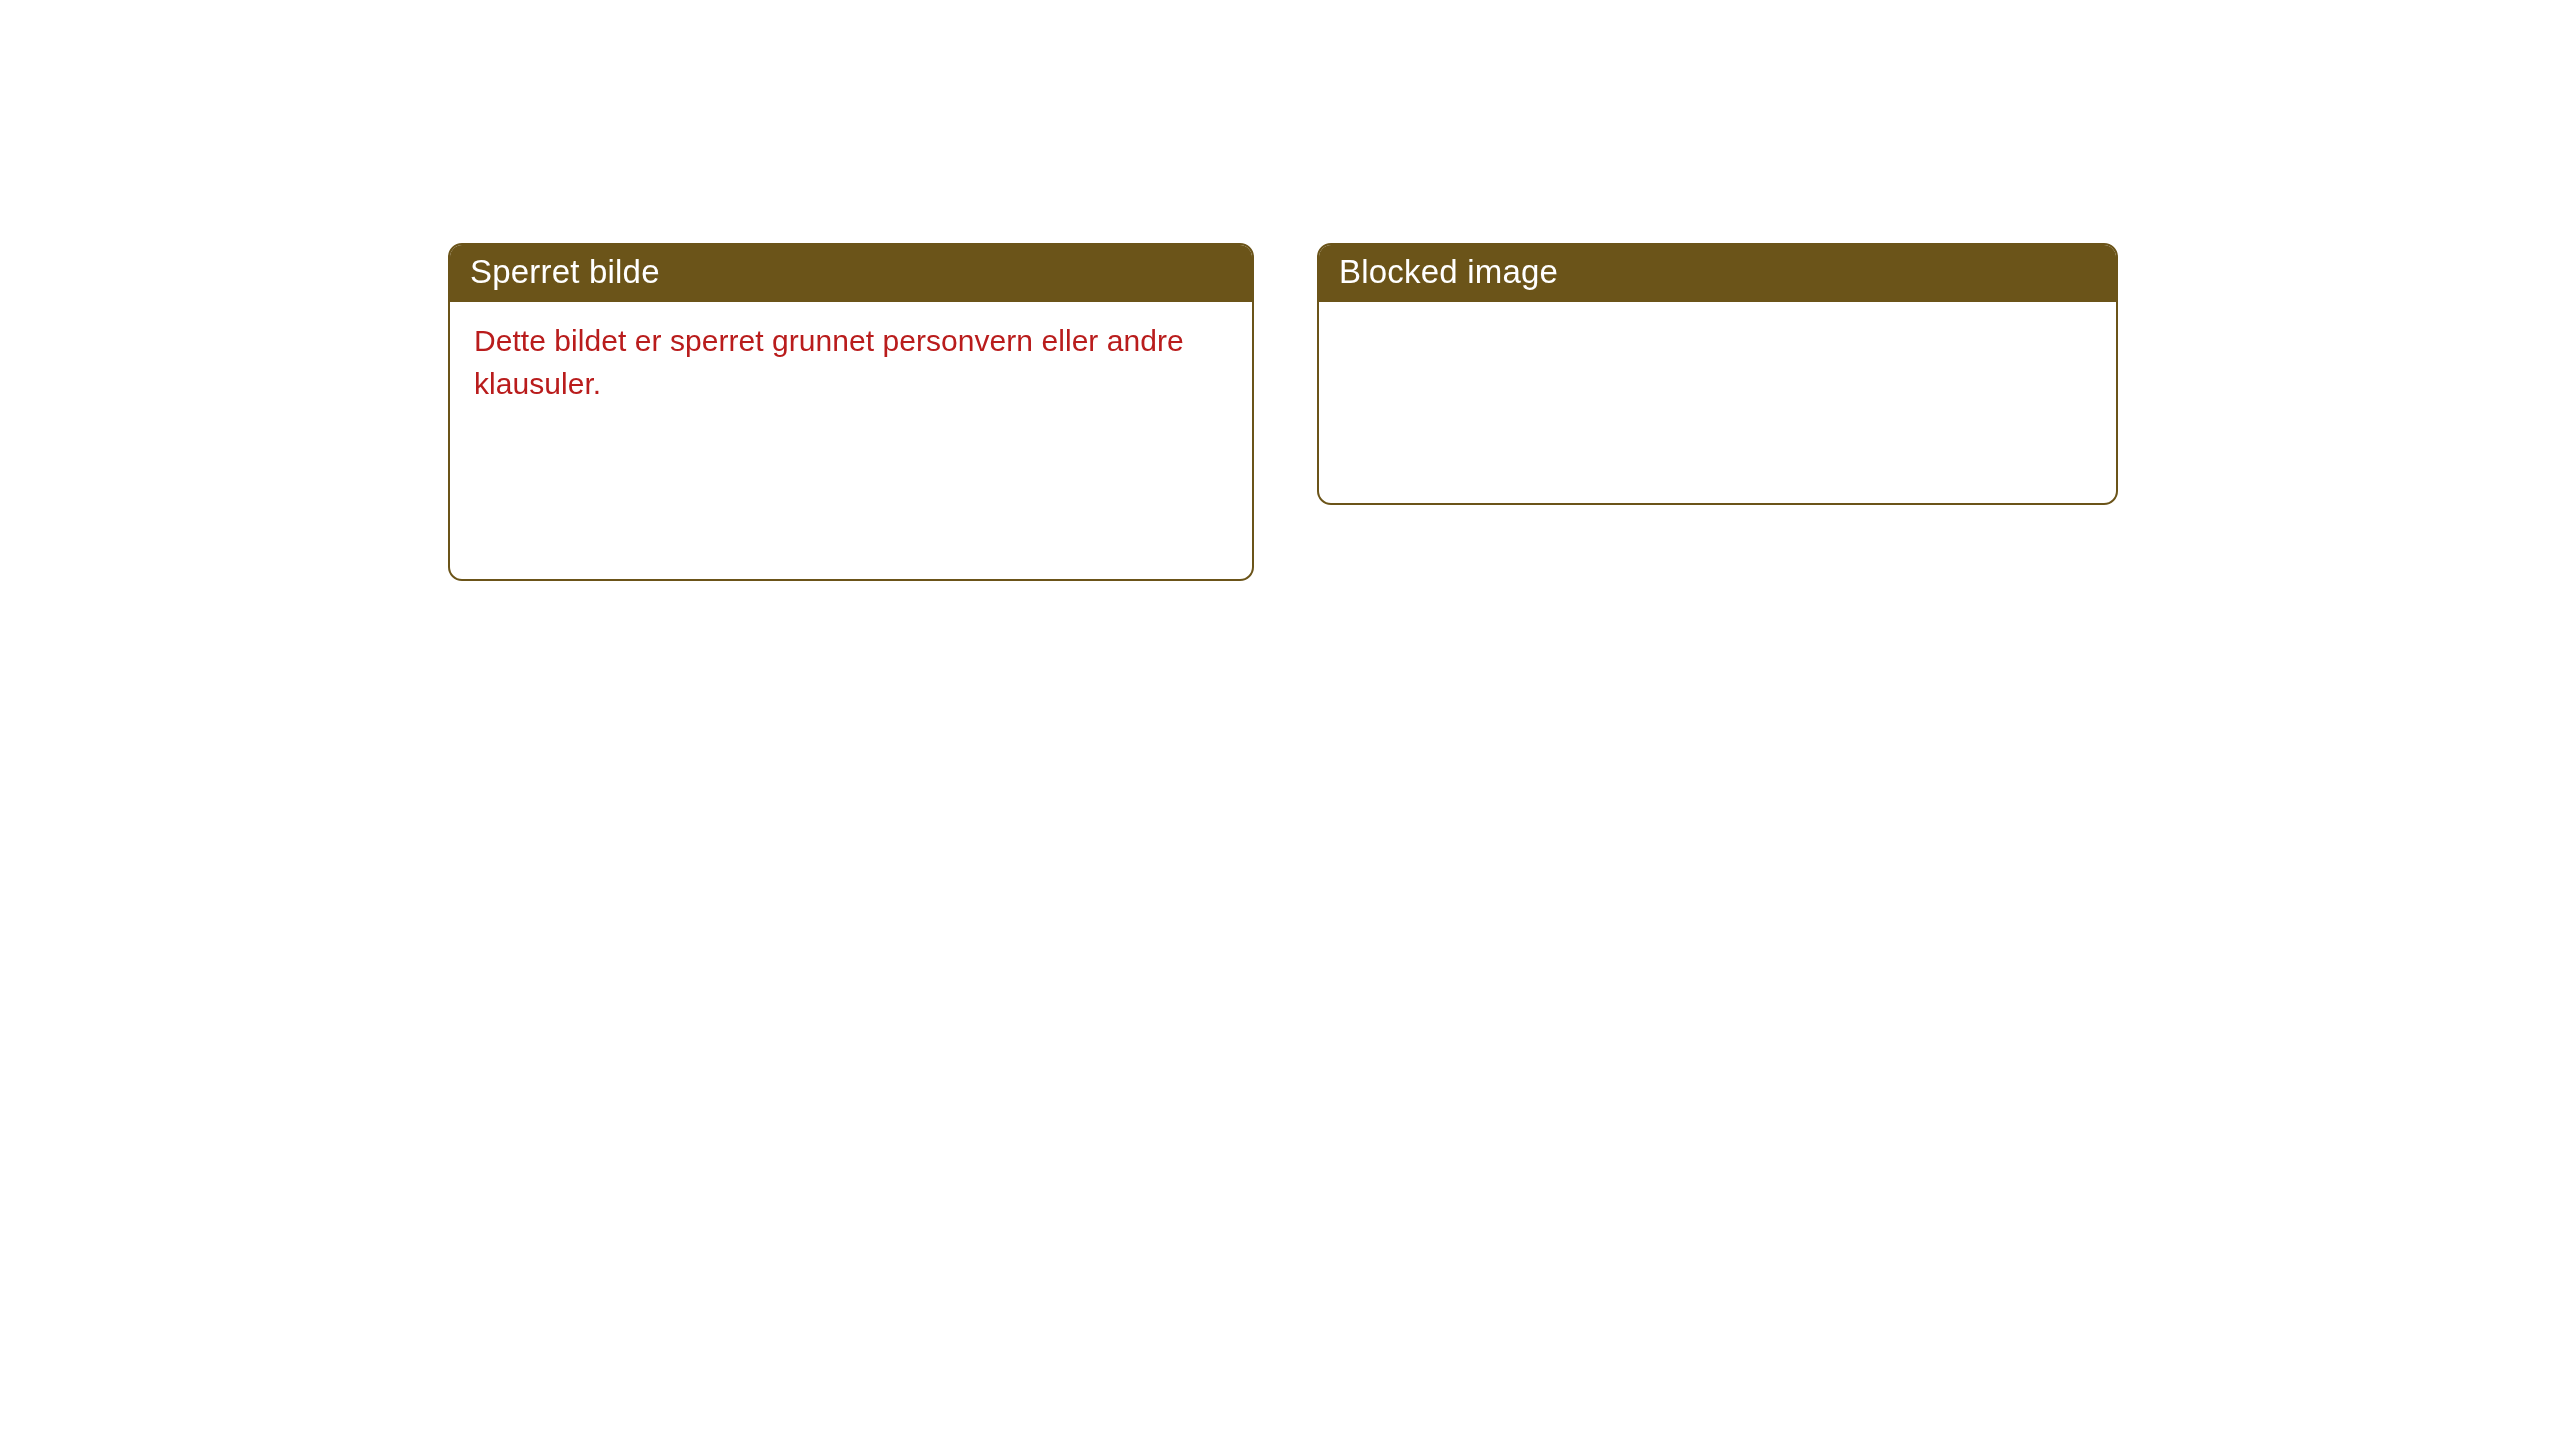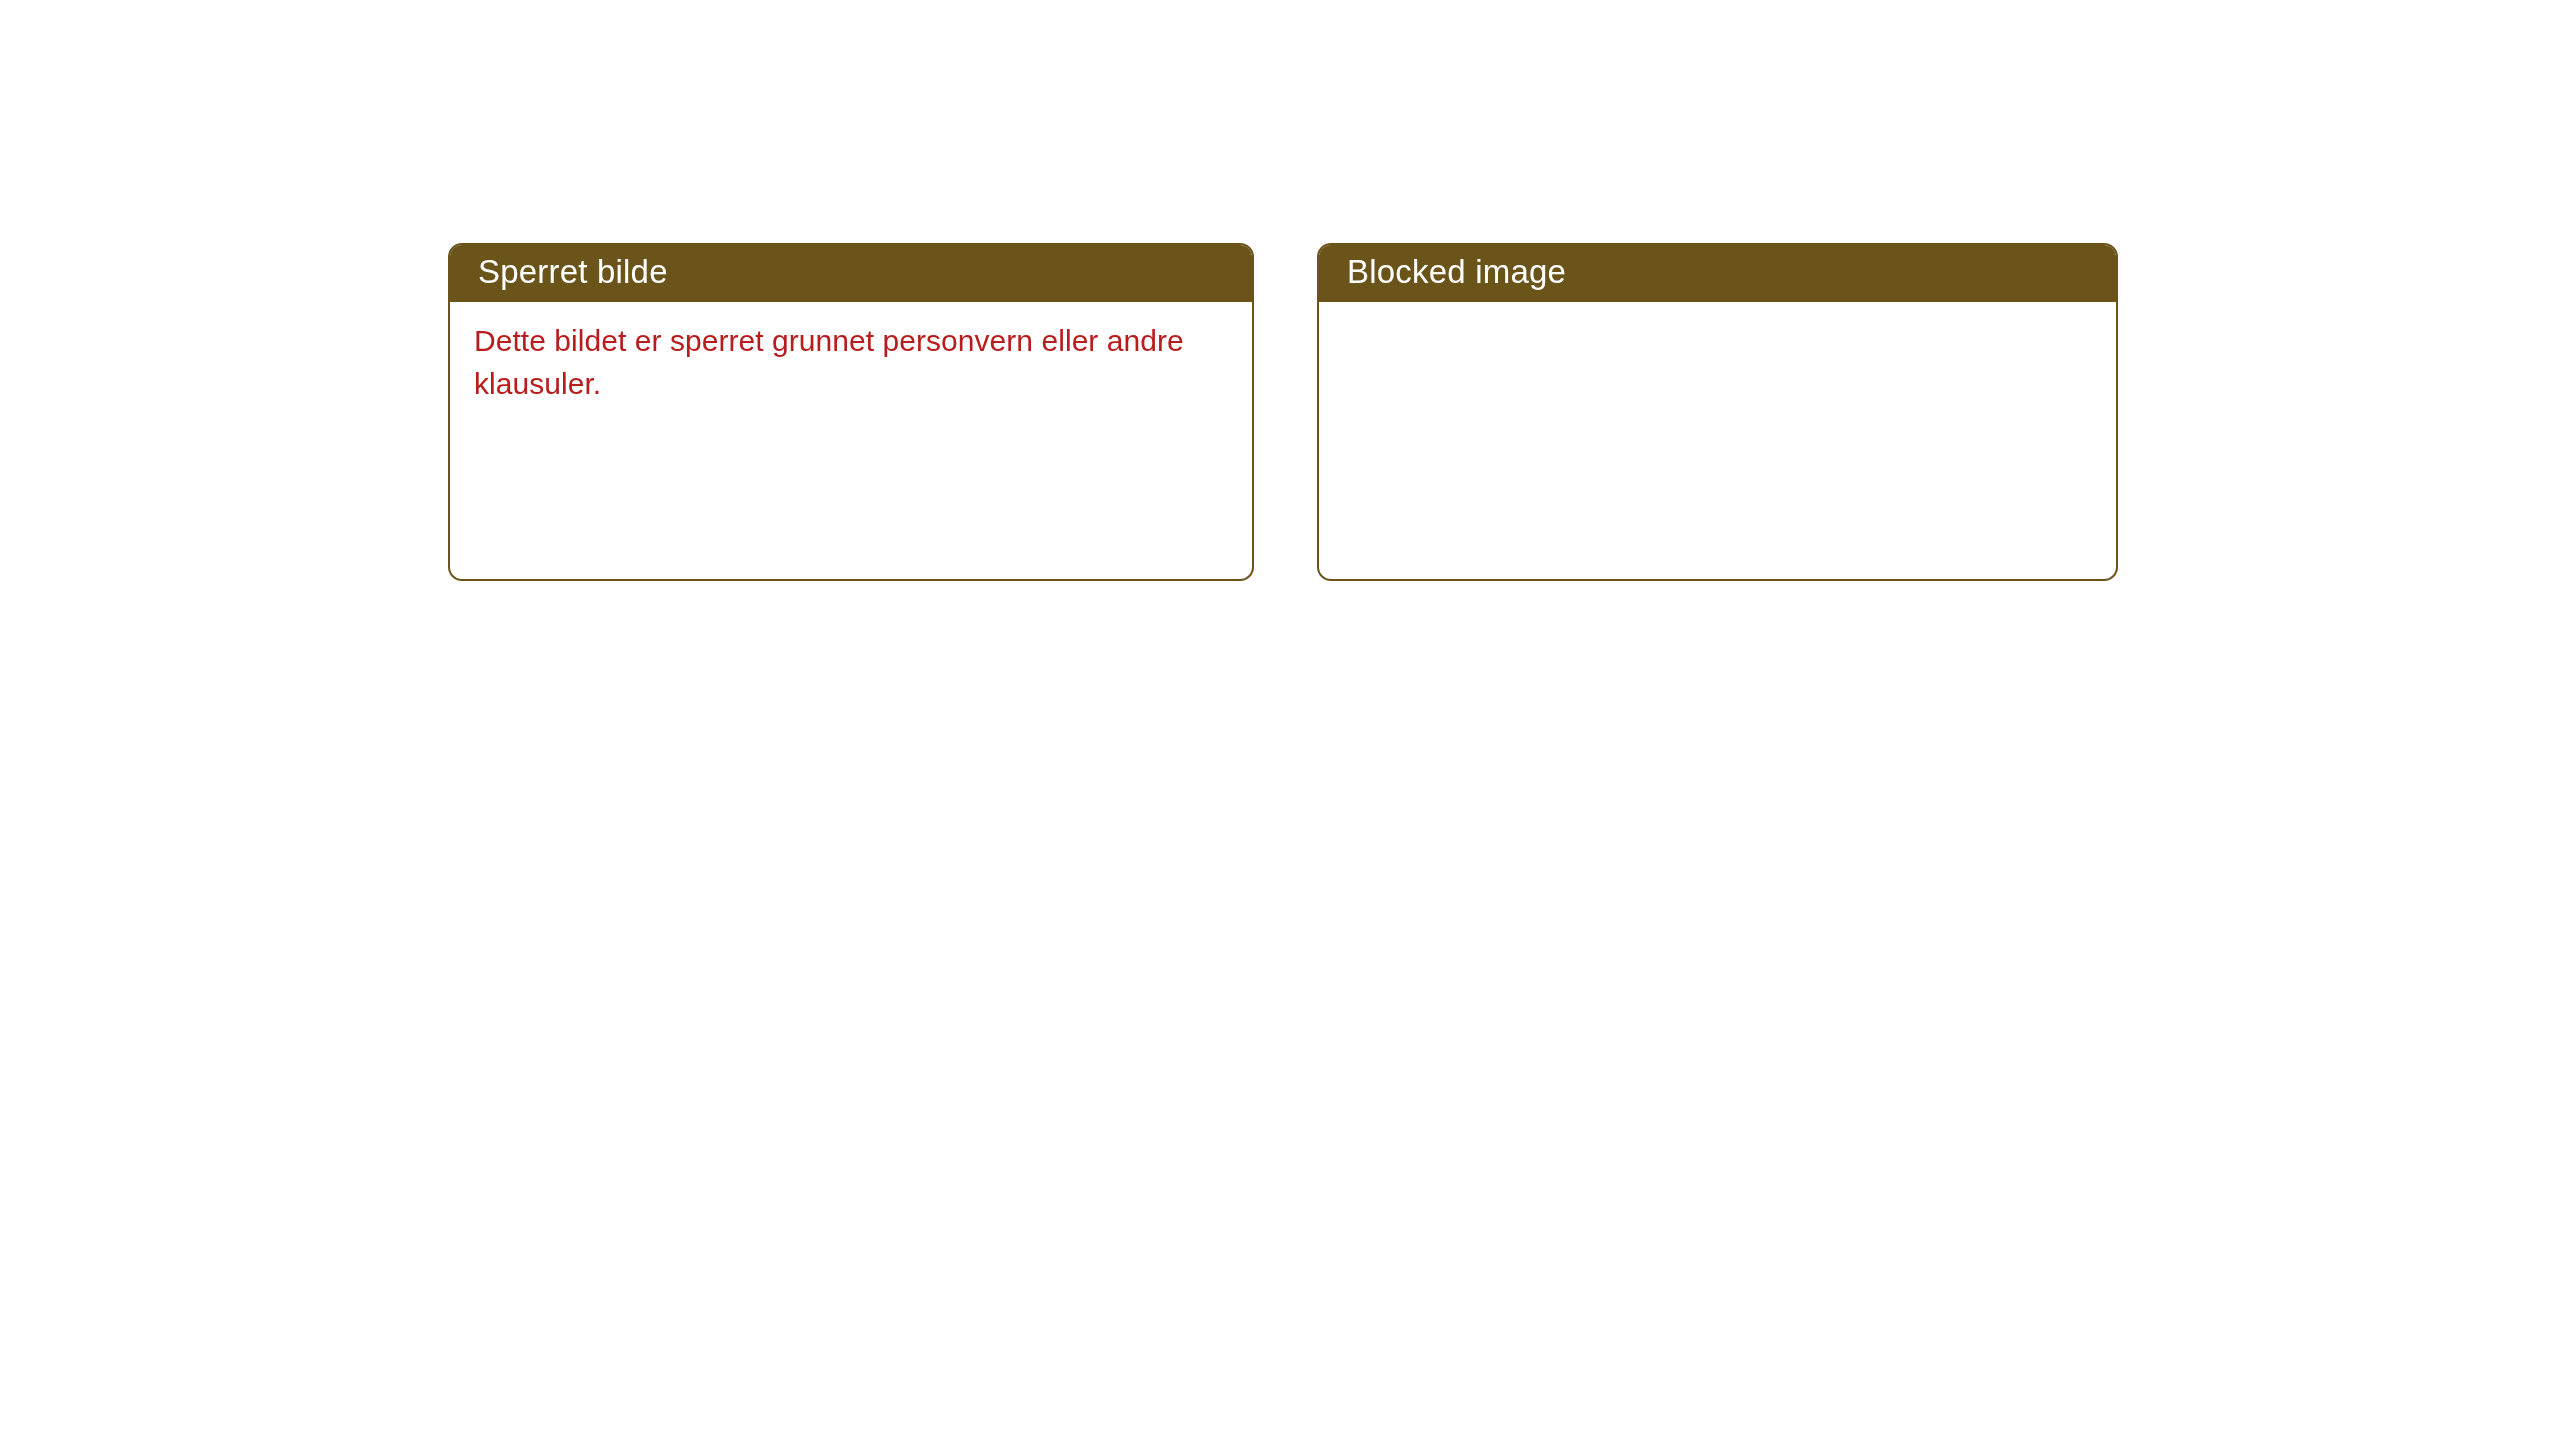--- a/index.html
+++ b/index.html
@@ -36,21 +36,21 @@
     left: 448px;
     top: 243px;
     width: 806px;
     height: 338px;
   }
 
   .notice-card.right {
     left: 1317px;
     top: 243px;
     width: 801px;
-    height: 338px;
+    height: 262px;
   }
 
   .card-header {
     box-sizing: border-box;
     height: 59px;
     background: var(--accent, #6b5419);
     display: flex;
     align-items: center;
     padding: 0 0 0 22px;
     margin: -2px -2px 0 -2px;
@@ -58,21 +58,21 @@
     border-top-right-radius: 13px;
   }
 
   .card-title {
     color: #ffffff;
     font-size: 33px;
     font-weight: 400;
     line-height: 1;
     letter-spacing: 0.2px;
     white-space: nowrap;
-    margin: 8px;
+    margin: 0;
     padding-bottom: 3px;
   }
 
   .card-body {
     box-sizing: border-box;
     padding: 17px 24px 0 24px;
   }
 
   .card-paragraph {
     margin: 0;

